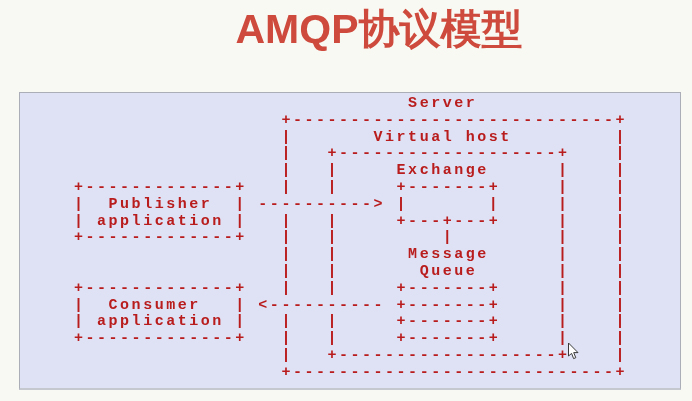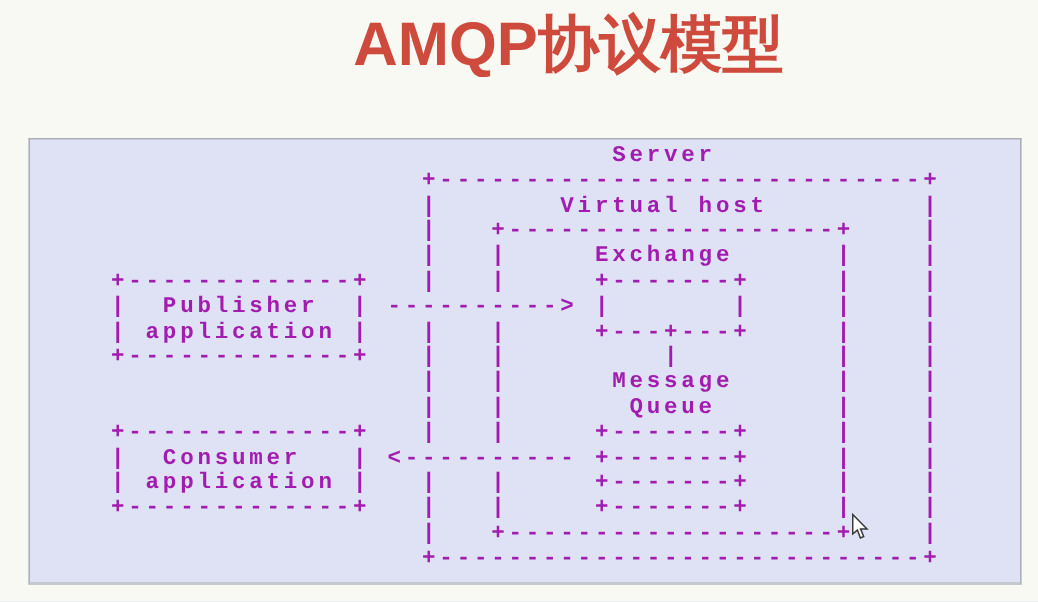--- a/index.html
+++ b/index.html
@@ -23,21 +23,21 @@
     border:1px solid #abaeb6;
     border-bottom:2px solid #c6c8d0;
   }
   .ascii{
     position:absolute;left:54px;top:3px;margin:0;
     font-family:"Liberation Mono","DejaVu Sans Mono",monospace;
     font-weight:bold;
     font-size:15px;
     line-height:16.8px;
     letter-spacing:2.52px;
-    color:#a21caf;
+    color:#b91c1c;
     white-space:pre;
   }
   .cursor{
     position:absolute;left:547px;top:249px;width:13px;height:19px;
   }
 </style>
 </head>
 <body>
 
 <div class="page">

